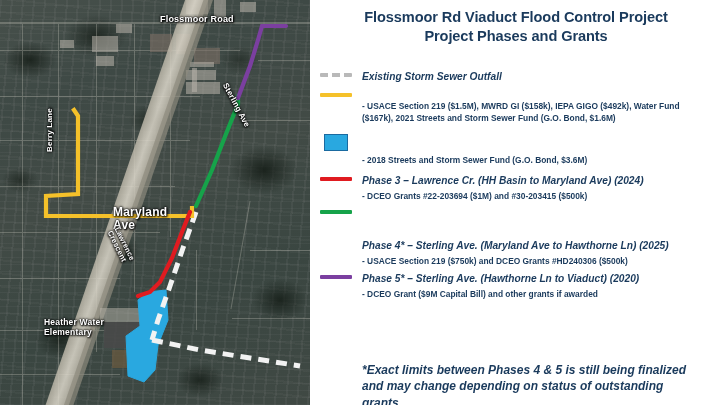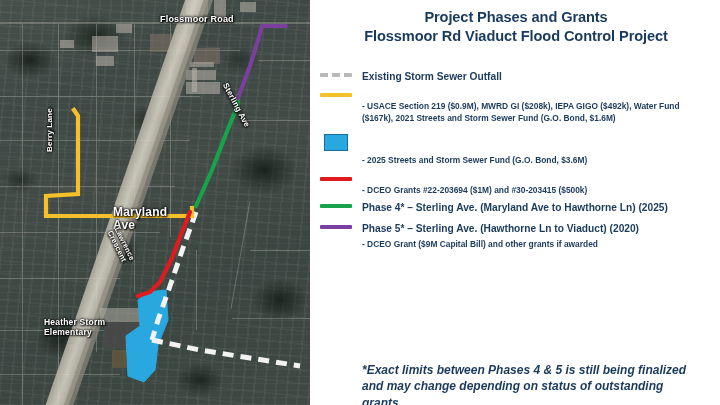--- a/index.html
+++ b/index.html
@@ -89,21 +89,21 @@
   .row{position:relative;display:flex;align-items:flex-start;}
   .swatch-cell{width:52px;min-width:52px;display:flex;align-items:center;justify-content:center;padding-top:3px;}
   .sw-line{width:32px;height:4px;border-radius:1px;}
   .sw-dash{
     width:32px;height:4px;border-radius:1px;
     background:repeating-linear-gradient(90deg,#b9b9b9 0 8px,rgba(255,255,255,0) 8px 12px);
   }
   .sw-box{width:22px;height:15px;border:1.2px solid #1a6aa0;}
   .phase-text{
     color:#1a3a5c;font-weight:bold;font-size:10.2px;line-height:1.30;
-    padding-right:12px;font-family:"Liberation Sans",sans-serif;
+    padding-right:12px;font-family:"Liberation Sans",sans-serif;font-style:italic;
   }
   .grant-row{padding-left:52px;padding-right:14px;}
   .grant-text{
     color:#1a3a5c;font-weight:bold;font-size:8.4px;line-height:1.38;
     font-family:"Liberation Sans",sans-serif;
   }
   .note{
     position:absolute;left:52px;top:362px;width:344px;
     color:#1a3a5c;font-weight:bold;font-style:italic;font-size:12px;line-height:1.36;
     font-family:"Liberation Sans",sans-serif;
@@ -180,81 +180,85 @@
       <path d="M 238,98 L 250,66 L 258,40 L 262,26 L 286,26" stroke="#7b3fa0" stroke-width="4.2" fill="none" stroke-linecap="round"></path>
     </svg>
 
     <div class="mlabel" id="lbl-flossmoor">Flossmoor Road</div>
     <div class="mlabel" id="lbl-berry">Berry Lane</div>
     <div class="mlabel" id="lbl-maryland">Maryland
 Ave</div>
     <div class="mlabel" id="lbl-sterling">Sterling Ave</div>
     <div class="mlabel" id="lbl-lawrence">Lawrence
 Crescent</div>
-    <div class="mlabel" id="lbl-hh">Heather Storm
+    <div class="mlabel" id="lbl-hh">Heather Water
 Elementary</div>
   </div>
 
   <div class="content">
 
     <div class="title">
+      <div>Flossmoor Rd Viaduct Flood Control Project</div>
       <div>Project Phases and Grants</div>
-      <div>Flossmoor Rd Viaduct Flood Control Project</div>
     </div>
 
     <div class="legend">
 
       <div class="row">
         <div class="swatch-cell">
           <div class="sw-dash"></div>
         </div>
         <div class="phase-text">Existing Storm Sewer Outfall</div>
       </div>
       <div class="sp7"></div>
 
       <div class="row">
         <div class="swatch-cell">
           <div class="sw-line" style="background:#f5c12a;"></div>
         </div>
       </div>
       <div class="sp4"></div>
       <div class="grant-row">
-        <div class="grant-text">-  USACE Section 219 ($0.9M), MWRD GI ($208k), IEPA GIGO ($492k), Water Fund ($167k), 2021 Streets and Storm Sewer Fund (G.O. Bond, $1.6M)</div>
+        <div class="grant-text">-  USACE Section 219 ($1.5M), MWRD GI ($158k), IEPA GIGO ($492k), Water Fund ($167k), 2021 Streets and Storm Sewer Fund (G.O. Bond, $1.6M)</div>
       </div>
       <div class="sp7"></div>
 
       <div class="row">
         <div class="swatch-cell">
           <div class="sw-box" style="background:#29a8e0;"></div>
         </div>
       </div>
       <div class="sp4"></div>
       <div class="grant-row">
-        <div class="grant-text">- 2025 Streets and Storm Sewer Fund (G.O. Bond, $3.6M)</div>
+        <div class="grant-text">- 2018 Streets and Storm Sewer Fund (G.O. Bond, $3.6M)</div>
       </div>
       <div class="sp7"></div>
 
       <div class="row">
         <div class="swatch-cell">
           <div class="sw-line" style="background:#e01b20;"></div>
         </div>
+        <div class="phase-text">Phase 3 – Lawrence Cr. (HH Basin to Maryland Ave) (2024)</div>
       </div>
       <div class="sp4"></div>
       <div class="grant-row">
         <div class="grant-text">- DCEO Grants #22-203694 ($1M) and #30-203415 ($500k)</div>
       </div>
       <div class="sp4"></div>
 
       <div class="row">
         <div class="swatch-cell">
           <div class="sw-line" style="background:#16a34a;"></div>
         </div>
-        <div class="phase-text" style="max-width:318px;">Phase 4* – Sterling Ave. (Maryland Ave to Hawthorne Ln) (2025)</div>
-      </div>
-      <div class="sp4"></div>
+        <div class="phase-text" style="max-width:318px;margin-top:32px;">Phase 4* – Sterling Ave. (Maryland Ave to Hawthorne Ln) (2025)</div>
+      </div>
+      <div class="sp4"></div>
+      <div class="grant-row">
+        <div class="grant-text">- USACE Section 219 ($750k) and DCEO Grants #HD240306 ($500k)</div>
+      </div>
       <div class="sp4"></div>
 
       <div class="row">
         <div class="swatch-cell">
           <div class="sw-line" style="background:#7b3fa0;"></div>
         </div>
         <div class="phase-text">Phase 5* – Sterling Ave. (Hawthorne Ln to Viaduct) (2020)</div>
       </div>
       <div class="sp4"></div>
       <div class="grant-row">

